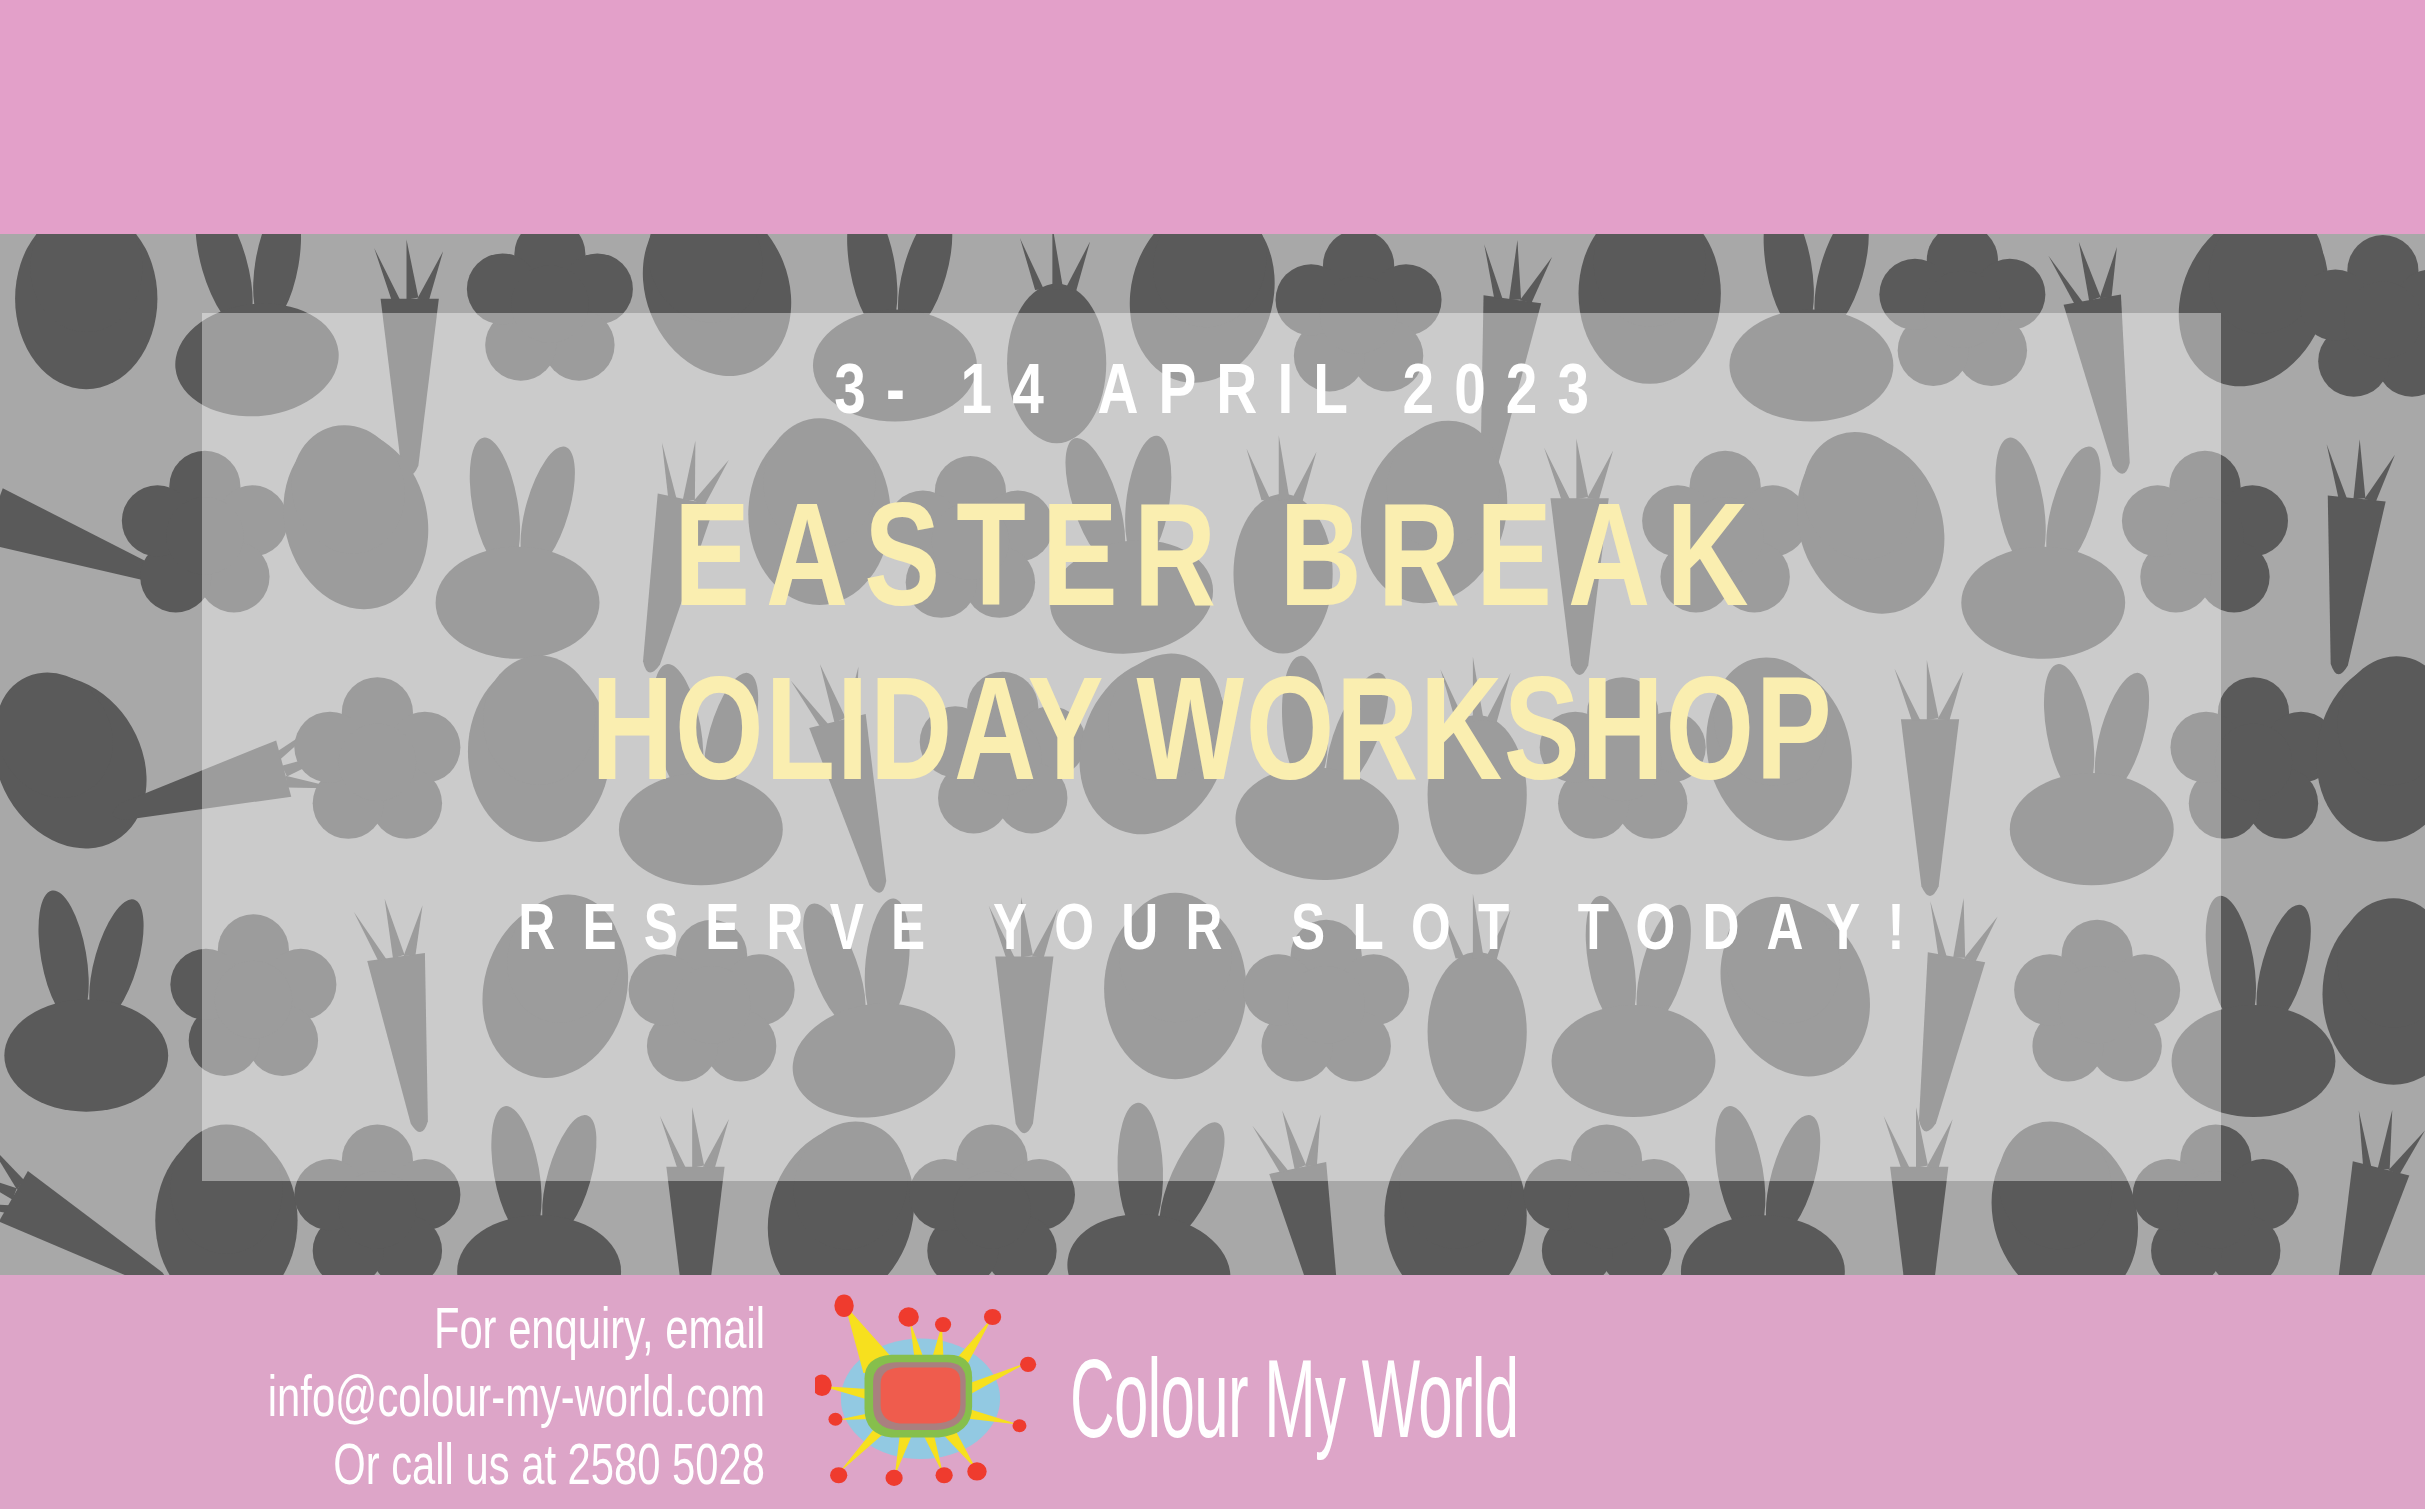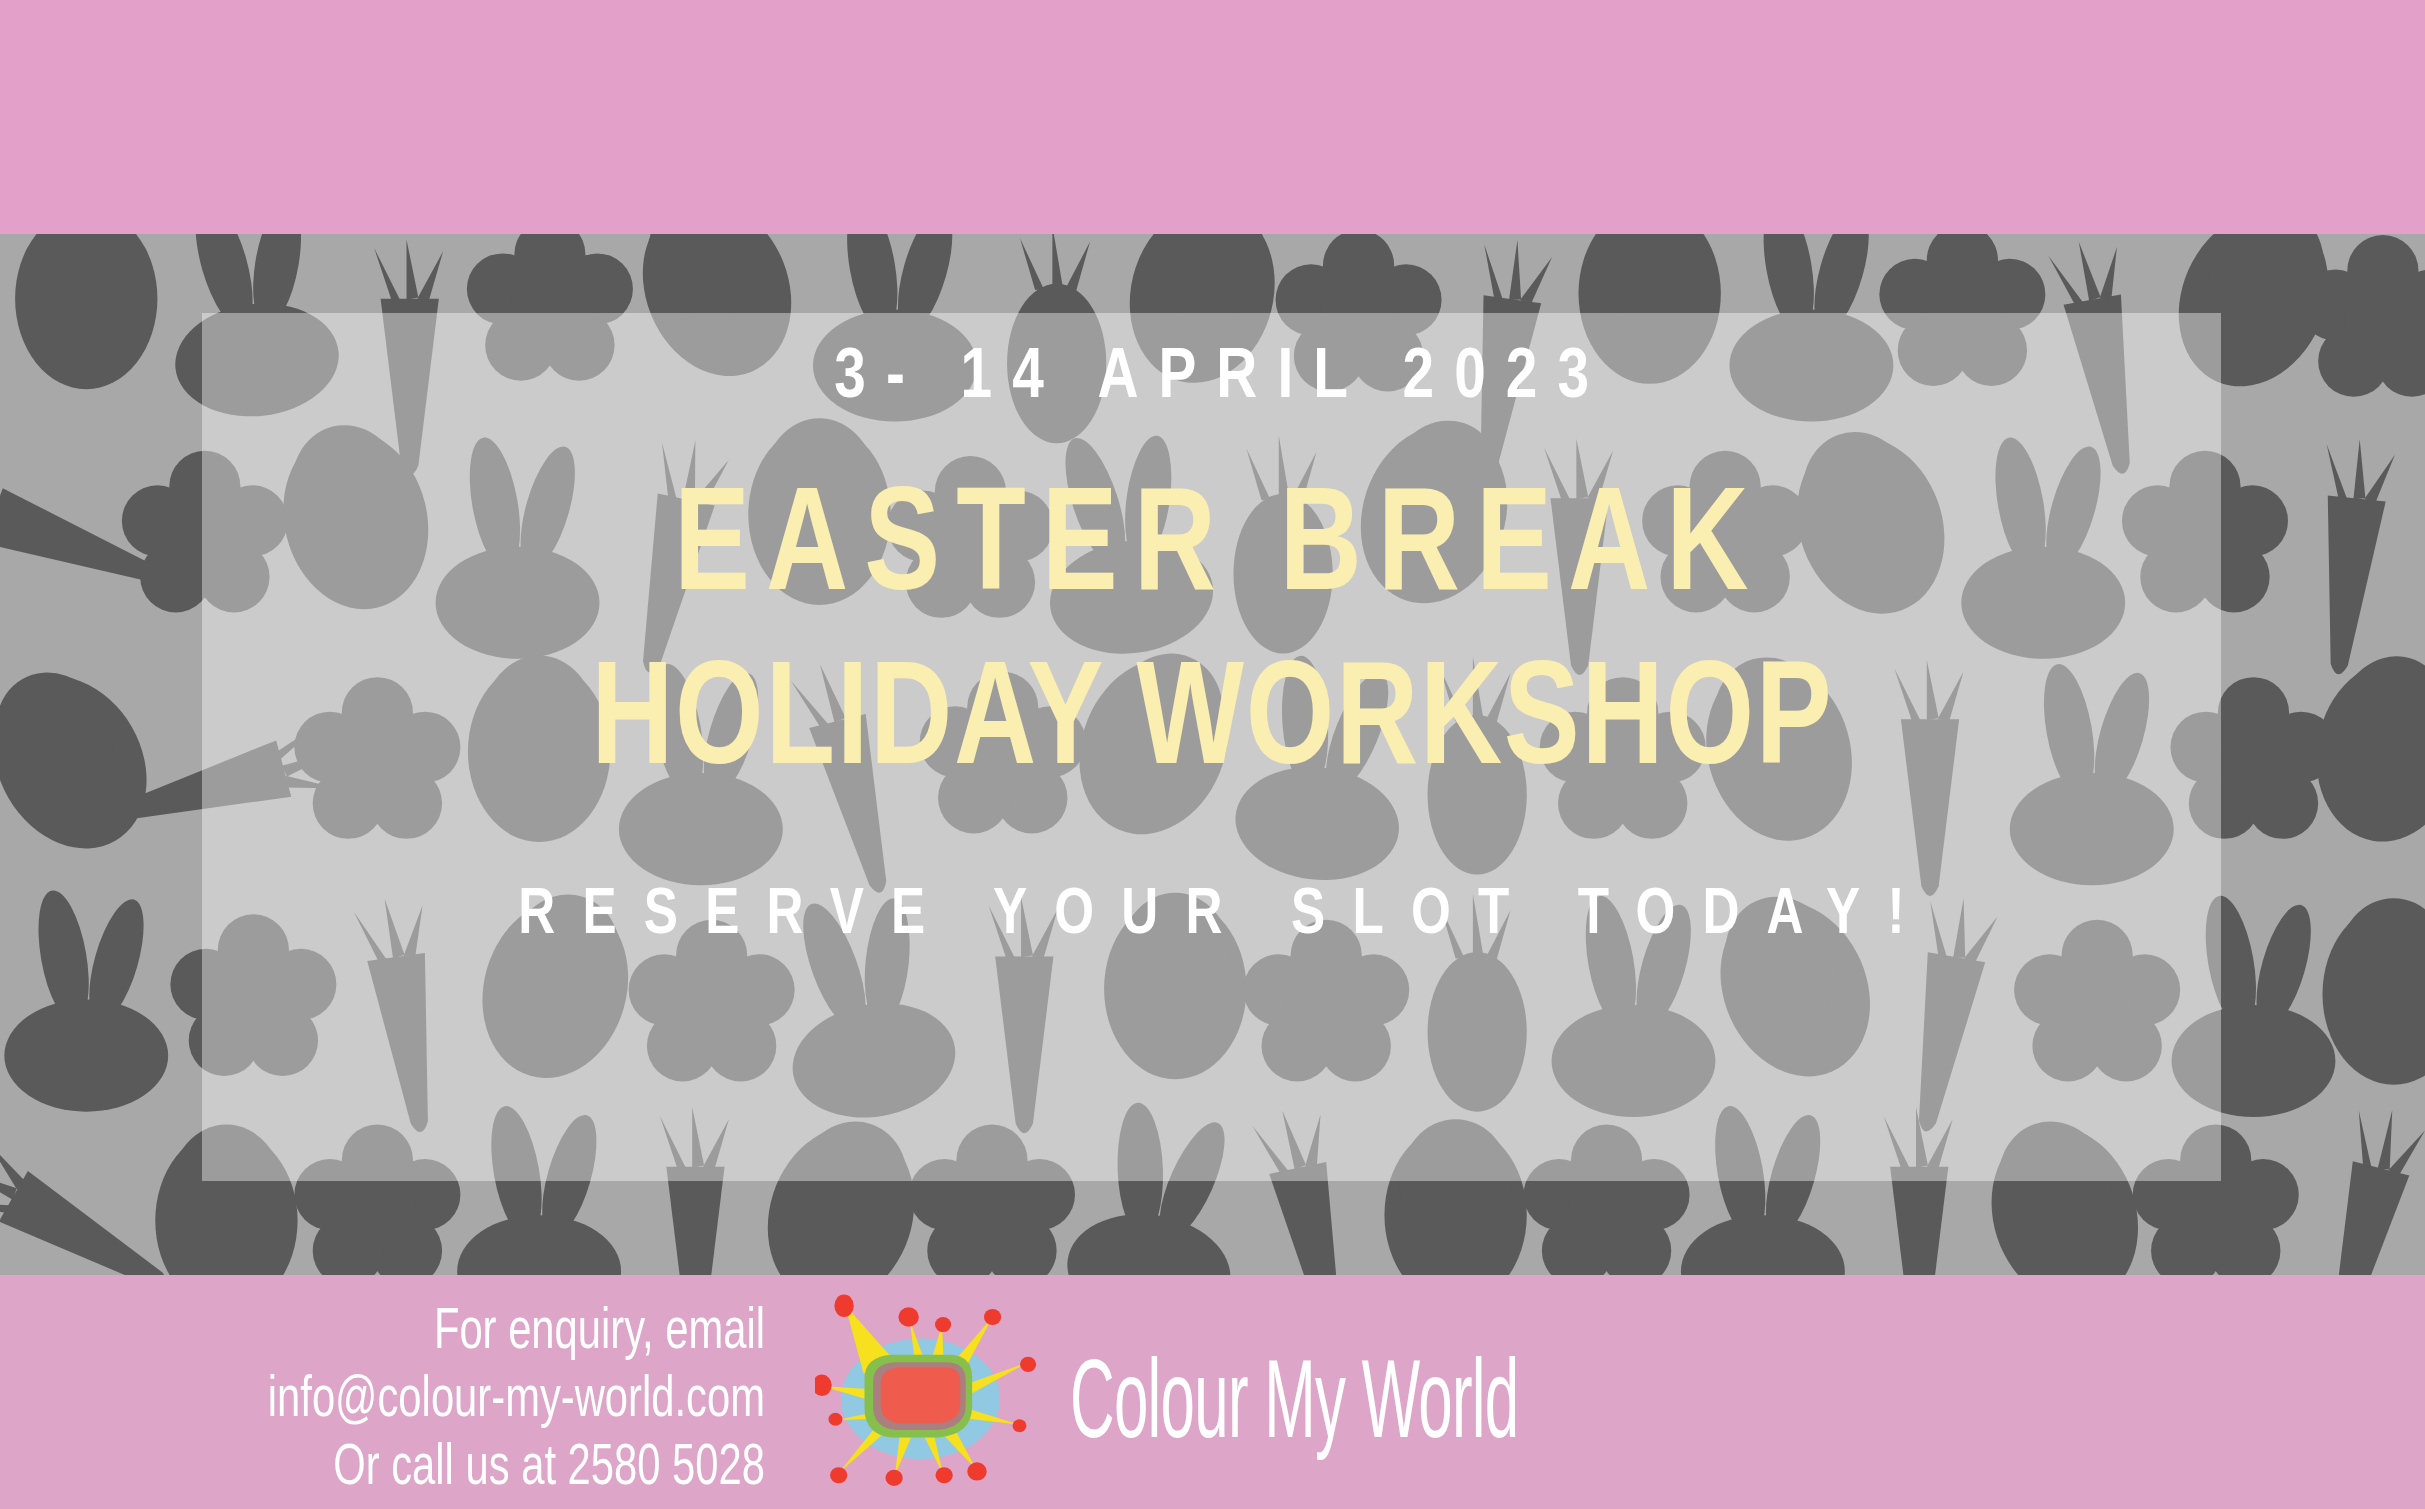--- a/index.html
+++ b/index.html
@@ -35,21 +35,21 @@
     background:rgba(255,255,255,0.40);
   }
 
   
   .text-stack{
     position:absolute;
     left:202px;top:313px;
     width:2019px;height:868px;
     display:flex;flex-direction:column;
     align-items:center;justify-content:flex-start;
-    padding-top:24px;
+    padding-top:40px;
     box-sizing:border-box;
   }
 
   .date-line{
     color:#ffffff;
     font-family:"Liberation Sans", sans-serif;
     font-weight:bold;
     font-size:71px;
     line-height:1;
     letter-spacing:25px;

